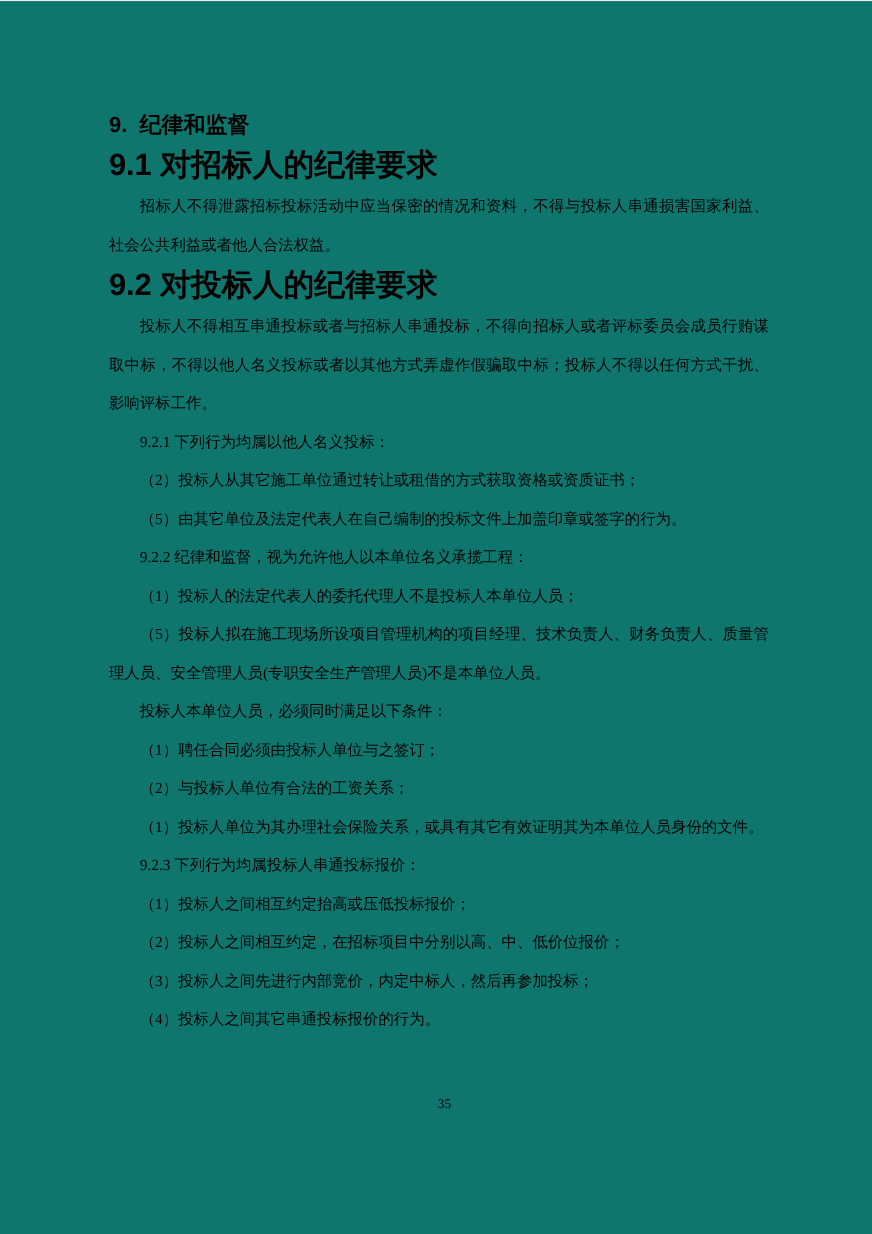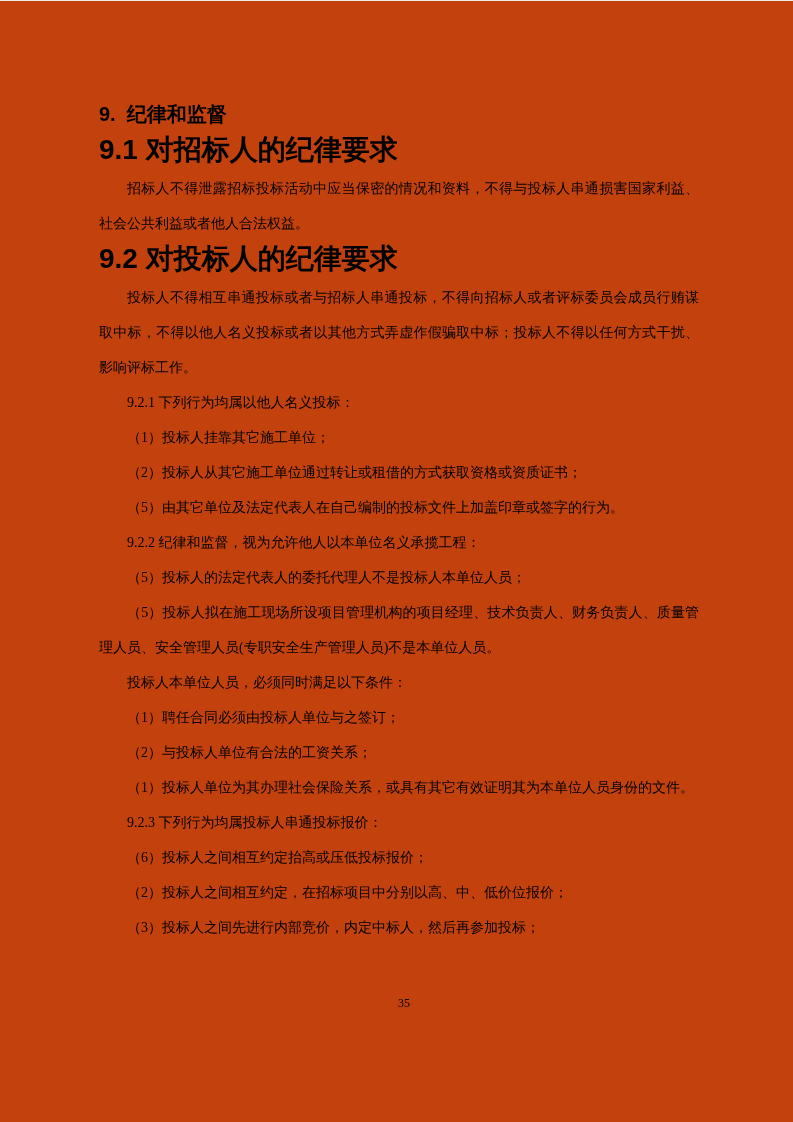--- a/index.html
+++ b/index.html
@@ -11,21 +11,21 @@
     width: 793px;
     height: 1122px;
     overflow: hidden;
   }
   .page {
     box-sizing: border-box;
     position: relative;
     width: 793px;
     height: 1122px;
     padding: 96px 94px 0 99px;
-    background: #c2410c;
+    background: #0f766e;
     border-top: 1px solid #ececec;
   }
   .doc-h1 {
     margin: 0;
     font-family: "Liberation Sans", sans-serif;
     font-weight: 700;
     font-size: 20px;
     line-height: 35px;
     color: #000000;
     white-space: pre-wrap;
@@ -68,32 +68,32 @@
 
   <h2 class="doc-h2">9.1 对招标人的纪律要求</h2>
 
   <p class="doc-p">招标人不得泄露招标投标活动中应当保密的情况和资料，不得与投标人串通损害国家利益、社会公共利益或者他人合法权益。</p>
 
   <h2 class="doc-h2">9.2 对投标人的纪律要求</h2>
 
   <p class="doc-p">投标人不得相互串通投标或者与招标人串通投标，不得向招标人或者评标委员会成员行贿谋取中标，不得以他人名义投标或者以其他方式弄虚作假骗取中标；投标人不得以任何方式干扰、影响评标工作。</p>
 
   <p class="doc-p">9.2.1 下列行为均属以他人名义投标：</p>
-  <p class="doc-p">（1）投标人挂靠其它施工单位；</p>
   <p class="doc-p">（2）投标人从其它施工单位通过转让或租借的方式获取资格或资质证书；</p>
   <p class="doc-p">（5）由其它单位及法定代表人在自己编制的投标文件上加盖印章或签字的行为。</p>
 
   <p class="doc-p">9.2.2 纪律和监督，视为允许他人以本单位名义承揽工程：</p>
-  <p class="doc-p">（5）投标人的法定代表人的委托代理人不是投标人本单位人员；</p>
+  <p class="doc-p">（1）投标人的法定代表人的委托代理人不是投标人本单位人员；</p>
   <p class="doc-p">（5）投标人拟在施工现场所设项目管理机构的项目经理、技术负责人、财务负责人、质量管理人员、安全管理人员(专职安全生产管理人员)不是本单位人员。</p>
   <p class="doc-p">投标人本单位人员，必须同时满足以下条件：</p>
   <p class="doc-p">（1）聘任合同必须由投标人单位与之签订；</p>
   <p class="doc-p">（2）与投标人单位有合法的工资关系；</p>
   <p class="doc-p">（1）投标人单位为其办理社会保险关系，或具有其它有效证明其为本单位人员身份的文件。</p>
 
   <p class="doc-p">9.2.3 下列行为均属投标人串通投标报价：</p>
-  <p class="doc-p">（6）投标人之间相互约定抬高或压低投标报价；</p>
+  <p class="doc-p">（1）投标人之间相互约定抬高或压低投标报价；</p>
   <p class="doc-p">（2）投标人之间相互约定，在招标项目中分别以高、中、低价位报价；</p>
   <p class="doc-p">（3）投标人之间先进行内部竞价，内定中标人，然后再参加投标；</p>
+  <p class="doc-p">（4）投标人之间其它串通投标报价的行为。</p>
 
   <div class="page-number">35</div>
 
 </div>
 
 </body></html>

